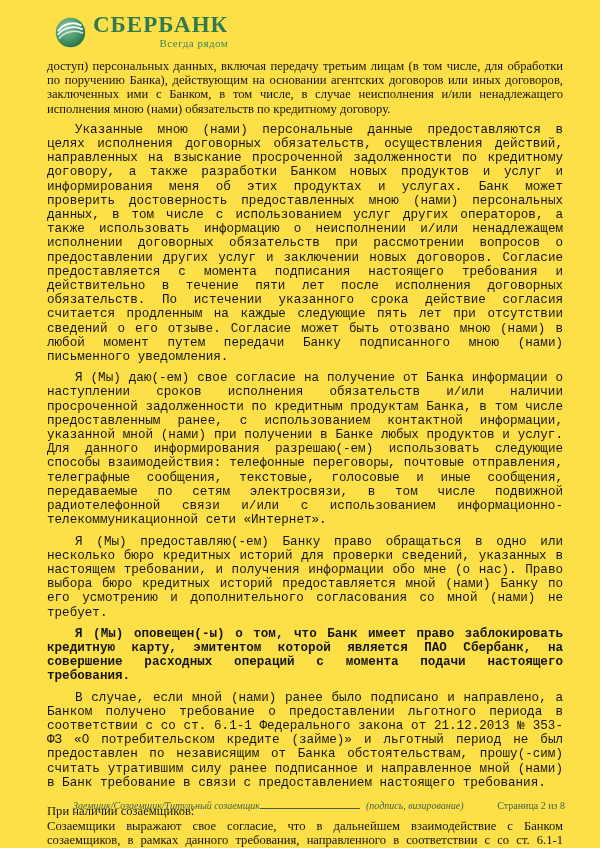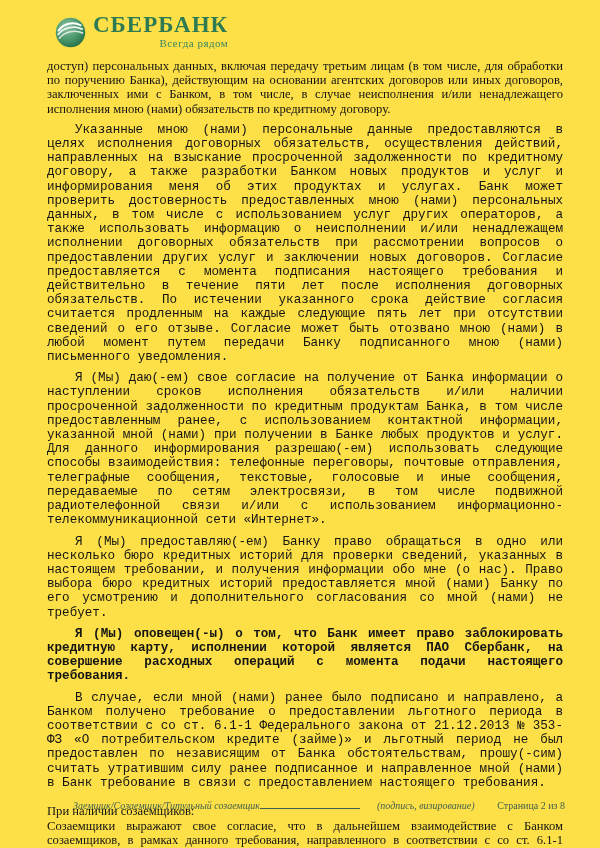--- a/index.html
+++ b/index.html
@@ -84,21 +84,21 @@
   .footer {
     position: absolute; left: 73px; right: 35px; top: 799px;
     display: flex; align-items: baseline;
     font-size: 10px; color: #42604f;
   }
   .footer-left { font-style: italic; display: flex; align-items: baseline; }
   .footer-blank {
     display: inline-block; width: 100px; height: 9px;
     border-bottom: 1px solid #42604f;
   }
-  .footer-hint { margin-left: 17px; font-style: italic; }
+  .footer-hint { margin-left: 6px; font-style: italic; }
   .footer-page { margin-left: auto; font-style: normal; }
 </style>
 </head>
 <body>
 
 <div class="page">
 
   <div class="logo-block">
     <svg class="logo-mark" viewBox="0 0 32 32" aria-hidden="true">
       <defs>
@@ -117,21 +117,21 @@
       <div class="brand-name">СБЕРБАНК</div>
       <div class="brand-tagline">Всегда рядом</div>
     </div>
   </div>
 
   <div class="doc-body">
     <p class="para">доступ) персональных данных, включая передачу третьим лицам (в том числе, для обработки по поручению Банка), действующим на основании агентских договоров или иных договоров, заключенных ими с Банком, в том числе, в случае неисполнения и/или ненадлежащего исполнения мною (нами) обязательств по кредитному договору.</p>
     <p class="para indent">Указанные мною (нами) персональные данные предоставляются в целях исполнения договорных обязательств, осуществления действий, направленных на взыскание просроченной задолженности по кредитному договору, а также разработки Банком новых продуктов и услуг и информирования меня об этих продуктах и услугах. Банк может проверить достоверность предоставленных мною (нами) персональных данных, в том числе с использованием услуг других операторов, а также использовать информацию о неисполнении и/или ненадлежащем исполнении договорных обязательств при рассмотрении вопросов о предоставлении других услуг и заключении новых договоров. Согласие предоставляется с момента подписания настоящего требования и действительно в течение пяти лет после исполнения договорных обязательств. По истечении указанного срока действие согласия считается продленным на каждые следующие пять лет при отсутствии сведений о его отзыве. Согласие может быть отозвано мною (нами) в любой момент путем передачи Банку подписанного мною (нами) письменного уведомления.</p>
     <p class="para indent">Я (Мы) даю(-ем) свое согласие на получение от Банка информации о наступлении сроков исполнения обязательств и/или наличии просроченной задолженности по кредитным продуктам Банка, в том числе предоставленным ранее, с использованием контактной информации, указанной мной (нами) при получении в Банке любых продуктов и услуг. Для данного информирования разрешаю(-ем) использовать следующие способы взаимодействия: телефонные переговоры, почтовые отправления, телеграфные сообщения, текстовые, голосовые и иные сообщения, передаваемые по сетям электросвязи, в том числе подвижной радиотелефонной связи и/или с использованием информационно-телекоммуникационной сети «Интернет».</p>
     <p class="para indent">Я (Мы) предоставляю(-ем) Банку право обращаться в одно или несколько бюро кредитных историй для проверки сведений, указанных в настоящем требовании, и получения информации обо мне (о нас). Право выбора бюро кредитных историй предоставляется мной (нами) Банку по его усмотрению и дополнительного согласования со мной (нами) не требует.</p>
-    <p class="para indent bold">Я (Мы) оповещен(-ы) о том, что Банк имеет право заблокировать кредитную карту, исполнении которой является ПАО Сбербанк, на совершение расходных операций с момента подачи настоящего требования.</p>
+    <p class="para indent bold">Я (Мы) оповещен(-ы) о том, что Банк имеет право заблокировать кредитную карту, эмитентом которой является ПАО Сбербанк, на совершение расходных операций с момента подачи настоящего требования.</p>
     <p class="para indent">В случае, если мной (нами) ранее было подписано и направлено, а Банком получено требование о предоставлении льготного периода в соответствии с со ст. 6.1-1 Федерального закона от 21.12.2013 № 353-ФЗ «О потребительском кредите (займе)» и льготный период не был предоставлен по независящим от Банка обстоятельствам, прошу(-сим) считать утратившим силу ранее подписанное и направленное мной (нами) в Банк требование в связи с предоставлением настоящего требования.</p>
 
     <h3 class="subheading">При наличии созаемщиков:</h3>
     <p class="para">Созаемщики выражают свое согласие, что в дальнейшем взаимодействие с Банком созаемщиков, в рамках данного требования, направленного в соответствии с со ст. 6.1-1 Федерального закона от 21.12.2013 № 353-ФЗ «О потребительском кредите (займе)» от имени и в интересах созаемщиков, с их общего согласия, будет осуществляться Титульным созаемщиком.</p>
   </div>
 
   <div class="date-row">
     <span class="date-box"></span>
     <span class="date-box"></span>
     <span class="date-sep">.</span>

